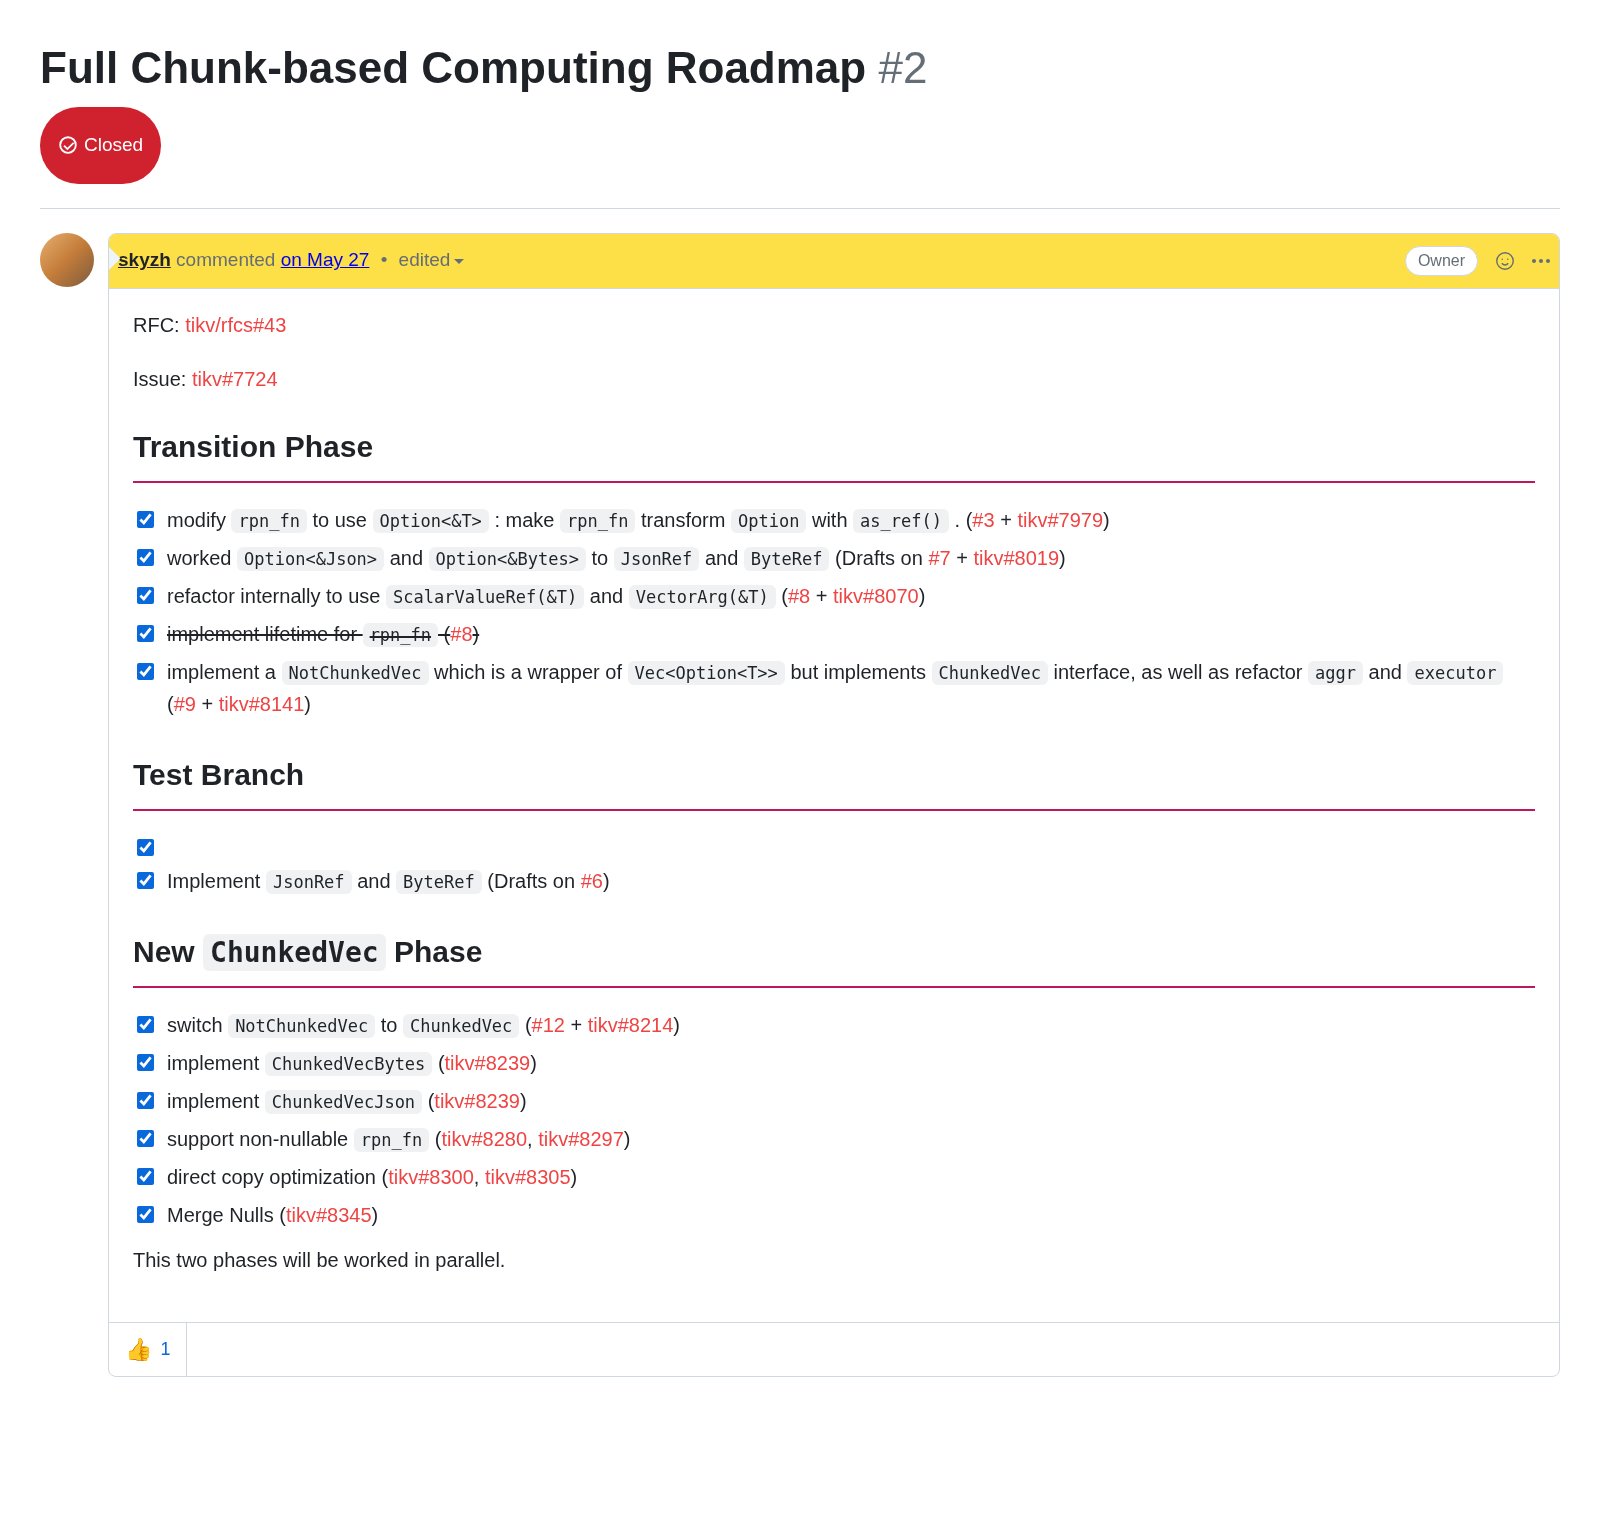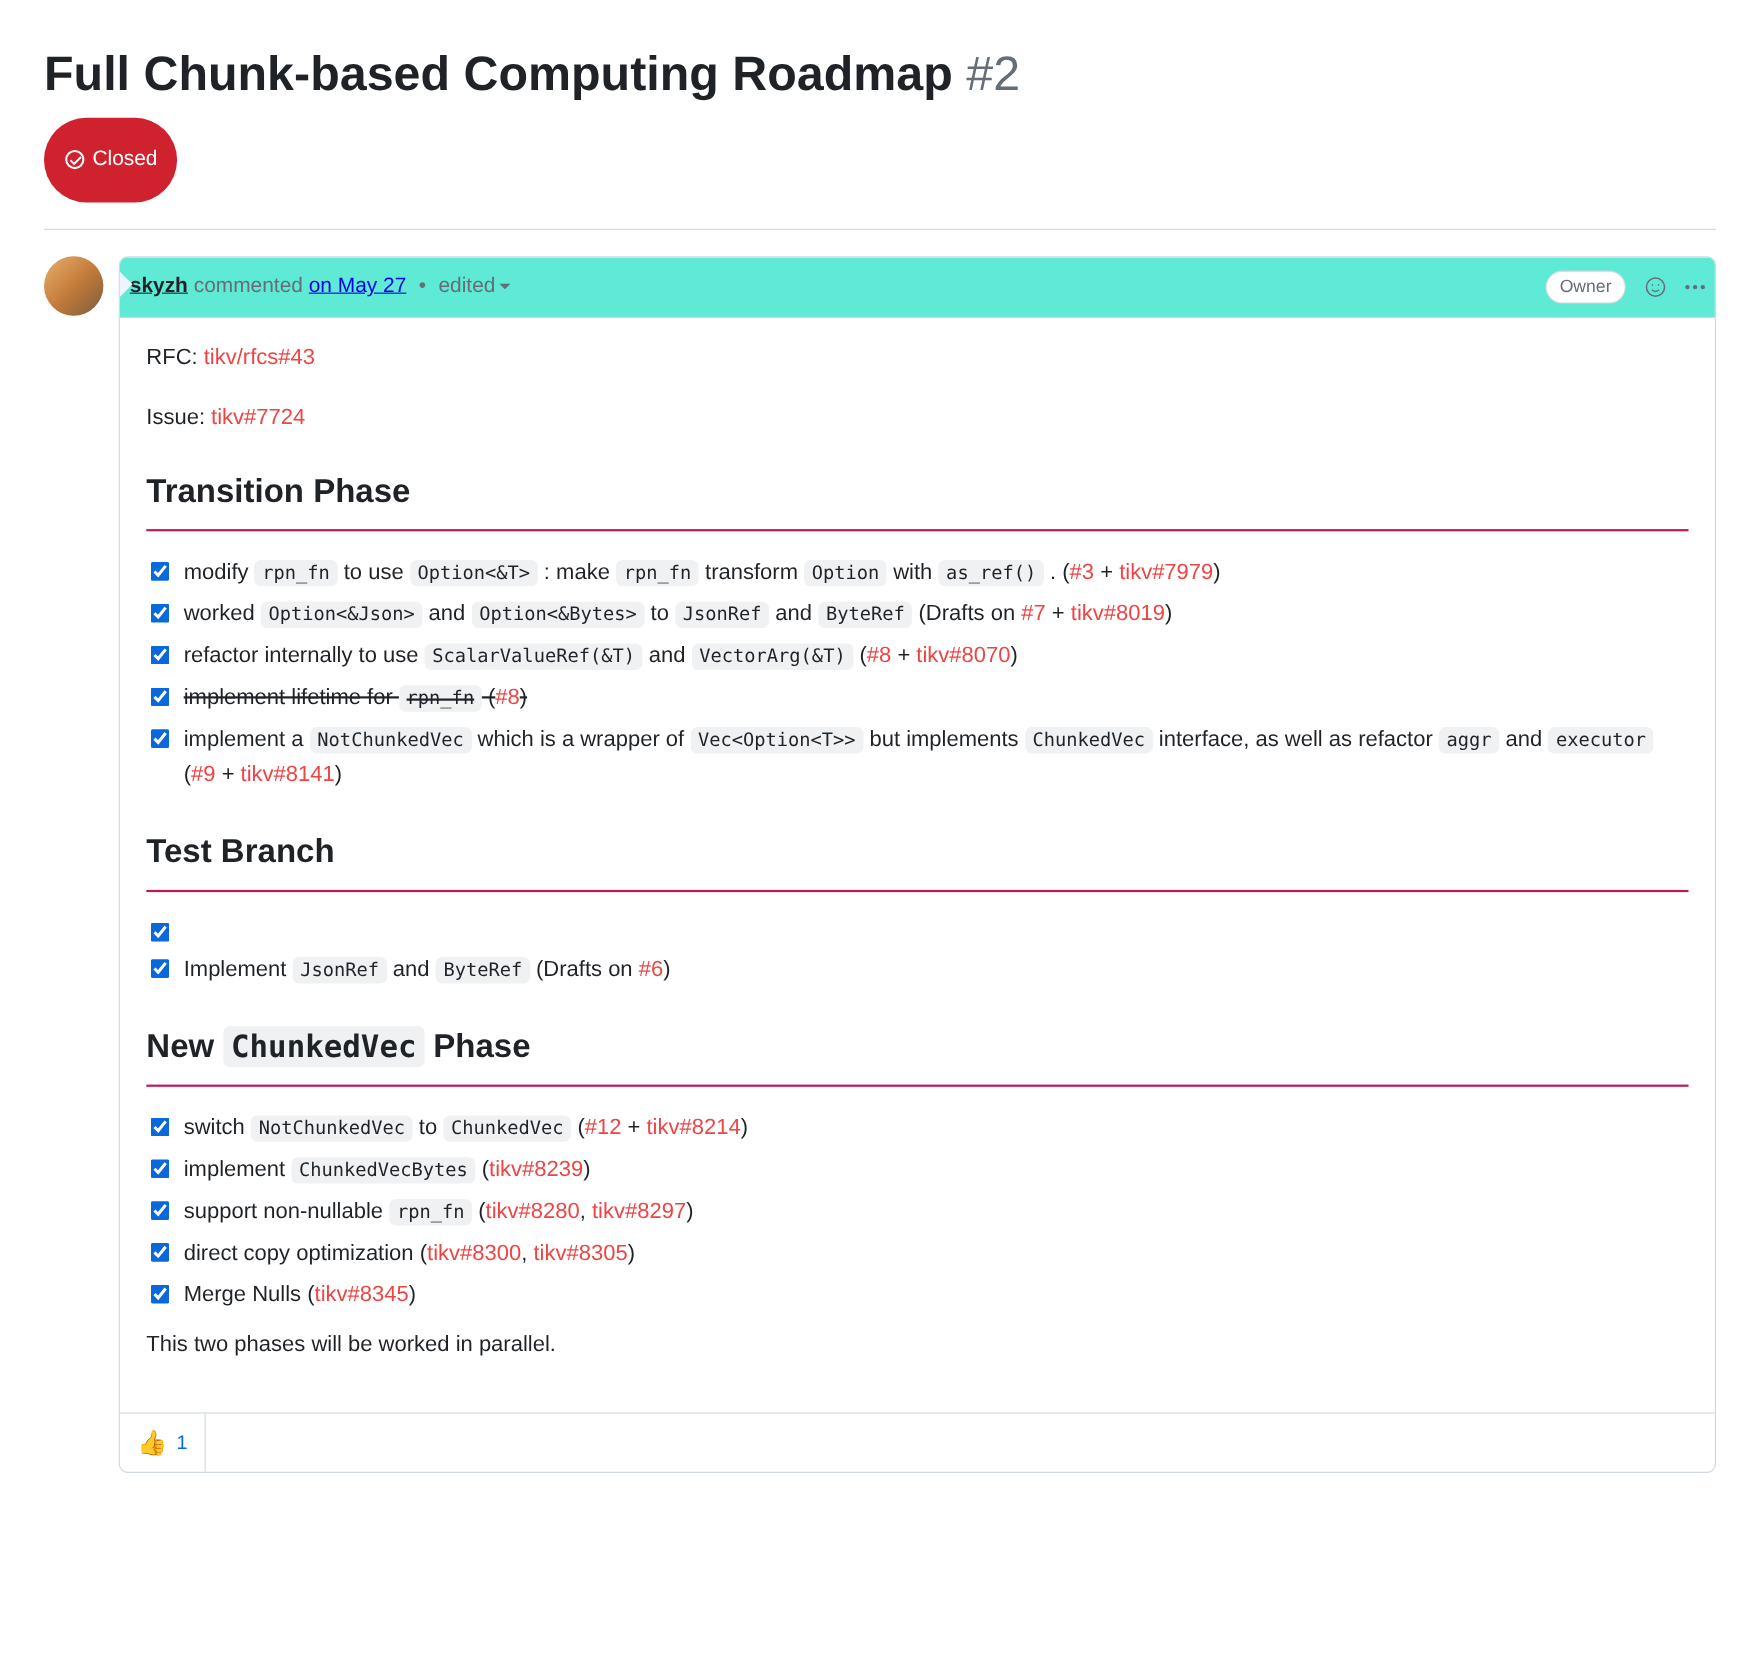--- a/index.html
+++ b/index.html
@@ -29,21 +29,21 @@
   .timeline { display: flex; gap: 14px; }
   .avatar { width: 54px; height: 54px; border-radius: 50%; background: linear-gradient(135deg,#e8b06f,#c47c3a,#7a5b3d); flex-shrink: 0; }
   .comment-box { flex: 1; border: 1px solid #d0d7de; border-radius: 8px; overflow: hidden; position: relative; }
   .comment-box::before {
     content: ""; position: absolute; top: 16px; left: -9px;
     width: 16px; height: 16px; background: #eef4fb;
     border-left: 1px solid #d0d7de; border-bottom: 1px solid #d0d7de;
     transform: rotate(45deg);
   }
   .comment-header {
-    background: #5eead4; border-bottom: 1px solid #d0d7de;
+    background: #fde047; border-bottom: 1px solid #d0d7de;
     padding: 12px 9px; display: flex; align-items: center; justify-content: space-between;
     font-size: 19px; color: #656d76;
   }
   .comment-header .left .author { color: #1f2328; font-weight: 600; }
   .comment-header .dot { margin: 0 6px; }
   .caret-down { display:inline-block; margin-left:4px; border:5px solid transparent; border-top-color:#656d76; transform: translateY(3px); }
   .comment-header .right { display: flex; align-items: center; gap: 16px; }
   .owner-label { border: 1px solid #d0d7de; border-radius: 999px; padding: 2px 12px; font-size: 16px; color: #656d76; background:#fff; }
   .icon-btn { cursor: pointer; color: #656d76; display:flex; align-items:center; }
   .icon-btn svg { width: 22px; height: 22px; stroke: currentColor; fill: none; stroke-width:1.5; }
@@ -166,20 +166,24 @@
           <li>
               <input type="checkbox" class="cb" checked="" style="">
               <span class="txt"><span>switch </span><code>NotChunkedVec</code><span> to </span><code>ChunkedVec</code><span> (</span><a href="#">#12</a><span> + </span><a href="#">tikv#8214</a><span>)</span></span>
             </li>
           <li>
               <input type="checkbox" class="cb" checked="" style="">
               <span class="txt"><span>implement </span><code>ChunkedVecBytes</code><span> (</span><a href="#">tikv#8239</a><span>)</span></span>
             </li>
           <li>
               <input type="checkbox" class="cb" checked="" style="">
+              <span class="txt"><span>implement </span><code>ChunkedVecJson</code><span> (</span><a href="#">tikv#8239</a><span>)</span></span>
+            </li>
+          <li>
+              <input type="checkbox" class="cb" checked="" style="">
               <span class="txt"><span>support non-nullable </span><code>rpn_fn</code><span> (</span><a href="#">tikv#8280</a><span>, </span><a href="#">tikv#8297</a><span>)</span></span>
             </li>
           <li>
               <input type="checkbox" class="cb" checked="" style="">
               <span class="txt"><span>direct copy optimization (</span><a href="#">tikv#8300</a><span>, </span><a href="#">tikv#8305</a><span>)</span></span>
             </li>
           <li>
               <input type="checkbox" class="cb" checked="" style="">
               <span class="txt"><span>Merge Nulls (</span><a href="#">tikv#8345</a><span>)</span></span>
             </li>

